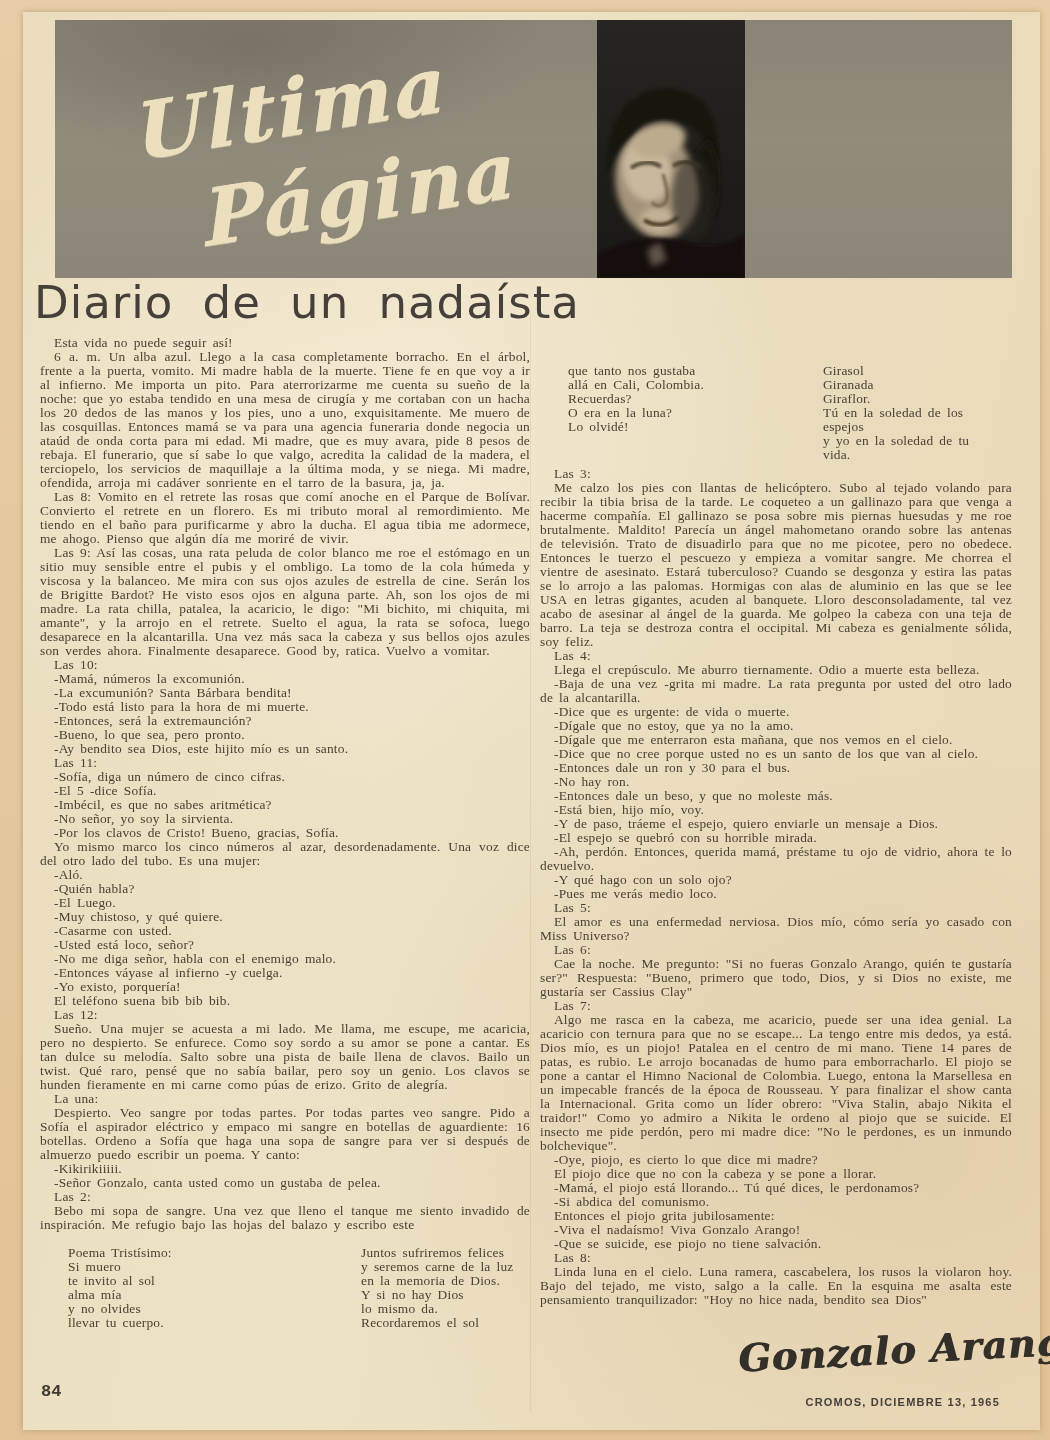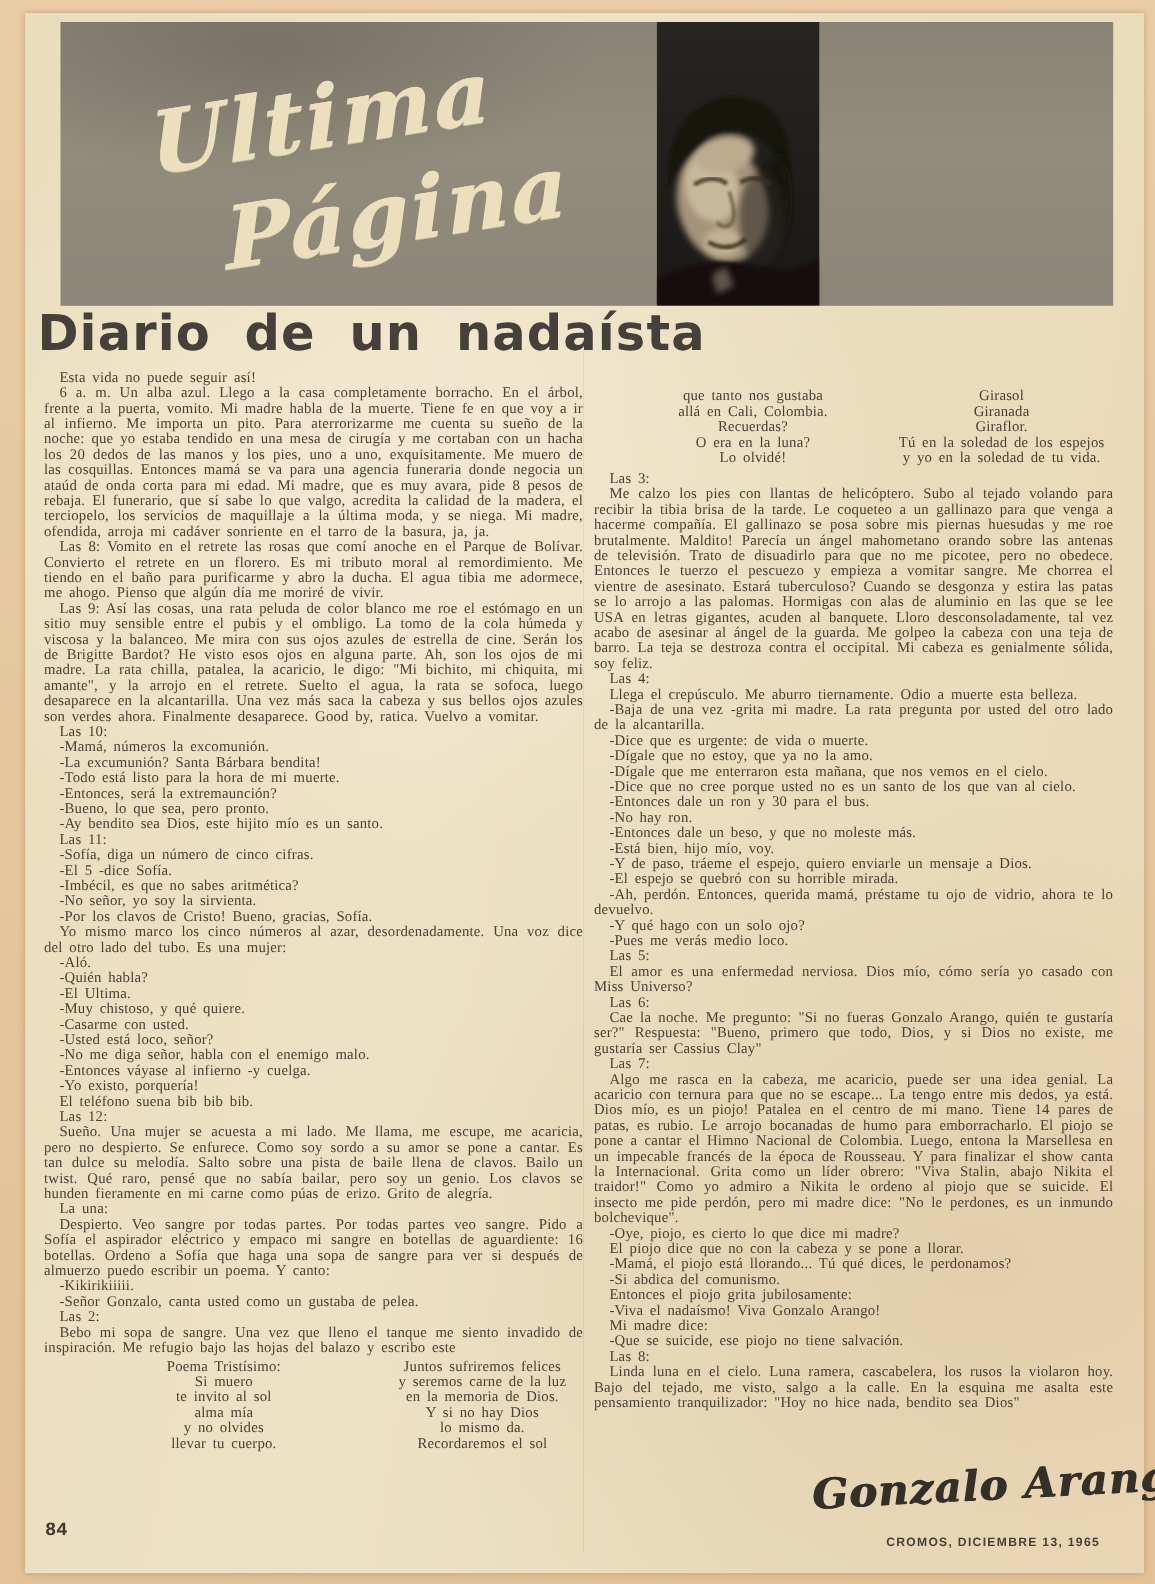--- a/index.html
+++ b/index.html
@@ -35,33 +35,33 @@
     text-shadow: 1px 0 0 #ecdfbd, 0 1px 0 rgba(236,223,189,0.6);
     white-space:nowrap;
   }
   .script-line-1 { left:80px; top:42px; font-size:78px; transform:rotate(-9deg) skewX(-6deg); }
   .script-line-2 { left:148px; top:128px; font-size:78px; transform:rotate(-9deg) skewX(-6deg); }
   .photo { position:absolute; left:542px; top:0; width:148px; height:258px; }
   .photo svg { display:block; }
   
   .title {
     position:absolute; left:11px; top:264px; margin:0;
-    font-family:"DejaVu Sans", sans-serif; font-weight:700;
+    font-family:"DejaVu Sans", sans-serif; font-weight:400;
     font-size:45px; letter-spacing:1px; word-spacing:14px;
     color:#45403a; white-space:nowrap;
   }
   
   .col {
     position:absolute; font-size:13.4px; line-height:14px;
     color:#4a4134; word-spacing:2.5px; letter-spacing:0.2px;
   }
   .col-left  { left:17px;  top:324px; width:490px; }
   .col-right { left:517px; top:338px; width:472px; }
   .para { margin:0; text-indent:14px; text-align:justify; }
-  .poem { display:flex; padding-left:14px; margin:3px;text-align:center; }
+  .poem { display:flex; padding-left:14px; margin:14px; }
   .poem-col p { margin:0; text-indent:0; }
   .left-poem  .poem-col-a { width:293px; flex:none; }
   .right-poem .poem-col-a { width:255px; flex:none; }
   .right-poem { margin-bottom:5px; }
   .poem-col-b { flex:1; }
   
   .signature {
     position:absolute; left:715px; top:1316px; width:300px;
     font-family:"DejaVu Serif", serif; font-style:italic; font-weight:bold;
     font-size:38px; color:#33302a; letter-spacing:1px;
@@ -137,21 +137,21 @@
           <p class="para">-Ay bendito sea Dios, este hijito mío  es un santo.</p>
           <p class="para">Las 11:</p>
           <p class="para">-Sofía, diga un número de cinco cifras.</p>
           <p class="para">-El 5 -dice Sofía.</p>
           <p class="para">-Imbécil, es que no sabes aritmética?</p>
           <p class="para">-No señor, yo soy la sirvienta.</p>
           <p class="para">-Por los clavos de Cristo! Bueno, gracias, Sofía.</p>
           <p class="para">Yo mismo marco los cinco números al azar, desordenadamente. Una voz dice del otro lado del tubo. Es una mujer:</p>
           <p class="para">-Aló.</p>
           <p class="para">-Quién habla?</p>
-          <p class="para">-El Ultima.</p>
+          <p class="para">-El Luego.</p>
           <p class="para">-Muy chistoso, y qué quiere.</p>
           <p class="para">-Casarme con usted.</p>
           <p class="para">-Usted está loco, señor?</p>
           <p class="para">-No me diga señor, habla con el enemigo malo.</p>
           <p class="para">-Entonces váyase al infierno -y cuelga.</p>
           <p class="para">-Yo existo, porquería!</p>
           <p class="para">El teléfono suena bib bib bib.</p>
           <p class="para">Las 12:</p>
           <p class="para">Sueño. Una mujer se acuesta a mi lado. Me llama, me escupe, me acaricia, pero no despierto. Se enfurece. Como soy sordo a su amor se pone a cantar. Es tan dulce su melodía. Salto sobre una pista de baile llena de clavos. Bailo un twist. Qué raro, pensé que no sabía bailar, pero soy un genio. Los clavos se hunden fieramente en mi carne como púas de erizo. Grito de alegría.</p>
           <p class="para">La una:</p>
@@ -222,21 +222,20 @@
           <p class="para">Las 6:</p>
           <p class="para">Cae la noche. Me pregunto: "Si no fueras Gonzalo Arango, quién te gustaría ser?" Respuesta: "Bueno, primero que todo, Dios, y si Dios no existe, me gustaría ser Cassius Clay"</p>
           <p class="para">Las 7:</p>
           <p class="para">Algo me rasca en la cabeza, me acaricio, puede ser una idea genial. La acaricio con ternura para que no se escape... La tengo entre mis dedos, ya está. Dios mío, es un piojo! Patalea en el centro de mi mano. Tiene 14 pares de patas, es rubio. Le arrojo bocanadas de humo para emborracharlo. El piojo se pone a cantar el Himno Nacional de Colombia. Luego, entona la Marsellesa en un impecable francés de la época de Rousseau. Y para finalizar el show canta la Internacional. Grita como un líder obrero: "Viva Stalin, abajo Nikita el traidor!" Como yo admiro a Nikita le ordeno al piojo que se suicide. El insecto me pide perdón, pero mi madre dice: "No le perdones, es un inmundo bolchevique".</p>
           <p class="para">-Oye, piojo, es cierto lo que dice mi madre?</p>
           <p class="para">El piojo dice que no con la cabeza y se pone a llorar.</p>
           <p class="para">-Mamá, el piojo está llorando... Tú qué dices, le perdonamos?</p>
           <p class="para">-Si abdica del comunismo.</p>
           <p class="para">Entonces el piojo grita jubilosamente:</p>
           <p class="para">-Viva el nadaísmo! Viva Gonzalo Arango!</p>
-          <p class="para">Mi madre dice:</p>
           <p class="para">-Que se suicide, ese piojo no tiene salvación.</p>
           <p class="para">Las 8:</p>
           <p class="para">Linda luna en el cielo. Luna ramera, cascabelera, los rusos la violaron hoy. Bajo del tejado, me visto, salgo a la calle. En la esquina me asalta este pensamiento tranquilizador: "Hoy no hice nada, bendito sea Dios"</p>
         </div>
     </div>
 
     <div class="signature">Gonzalo Arango</div>
     <div class="page-number">84</div>
     <div class="footer-credit">CROMOS, DICIEMBRE 13, 1965</div>
     <div class="fold-line"></div>

